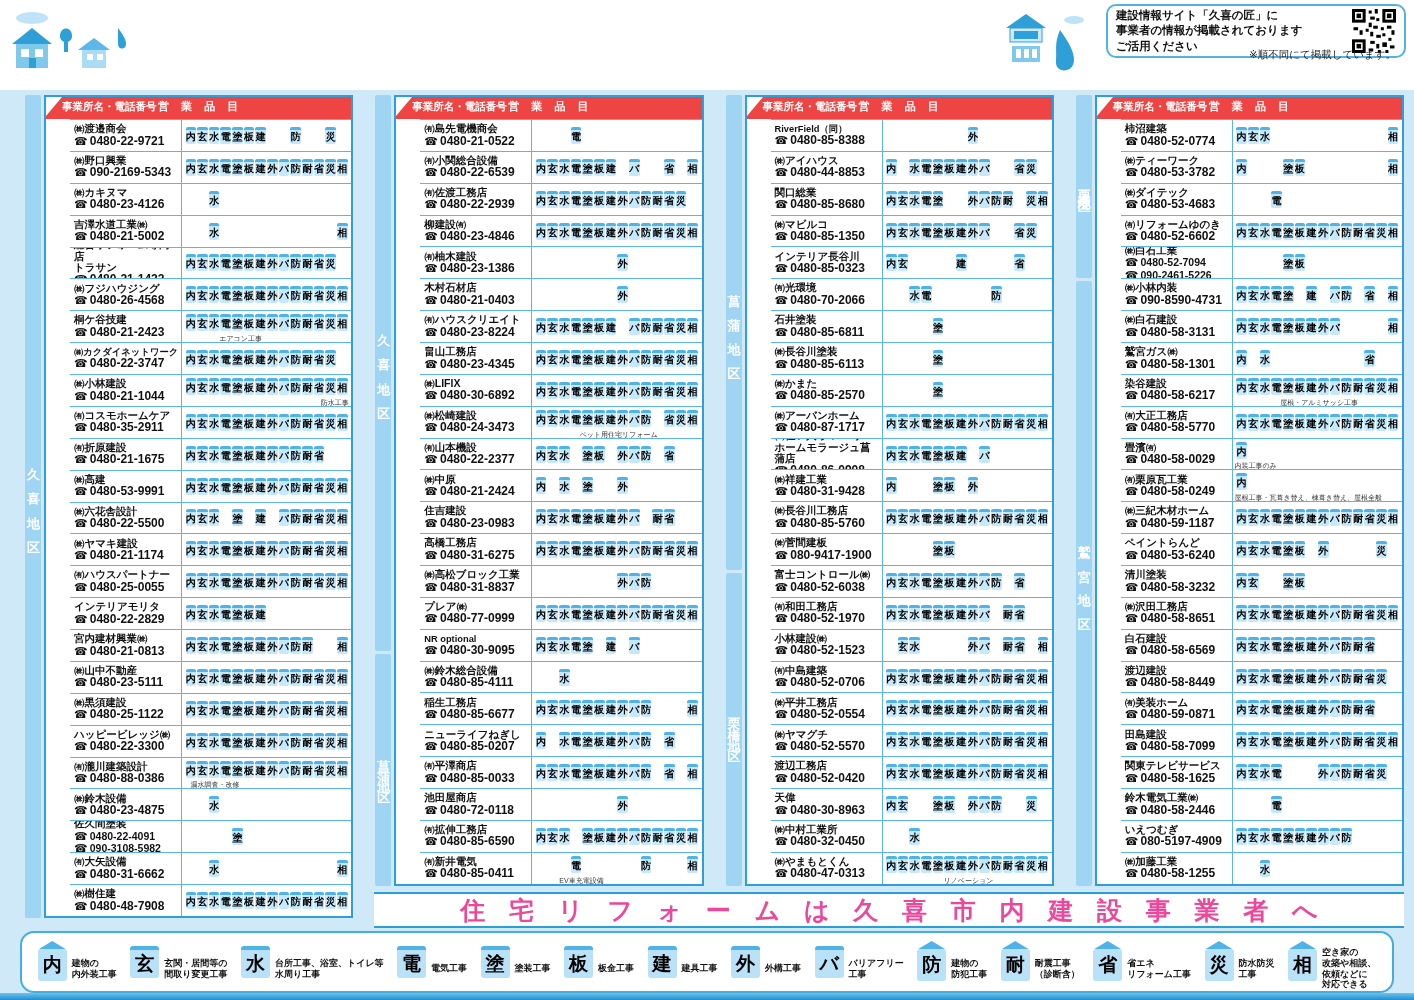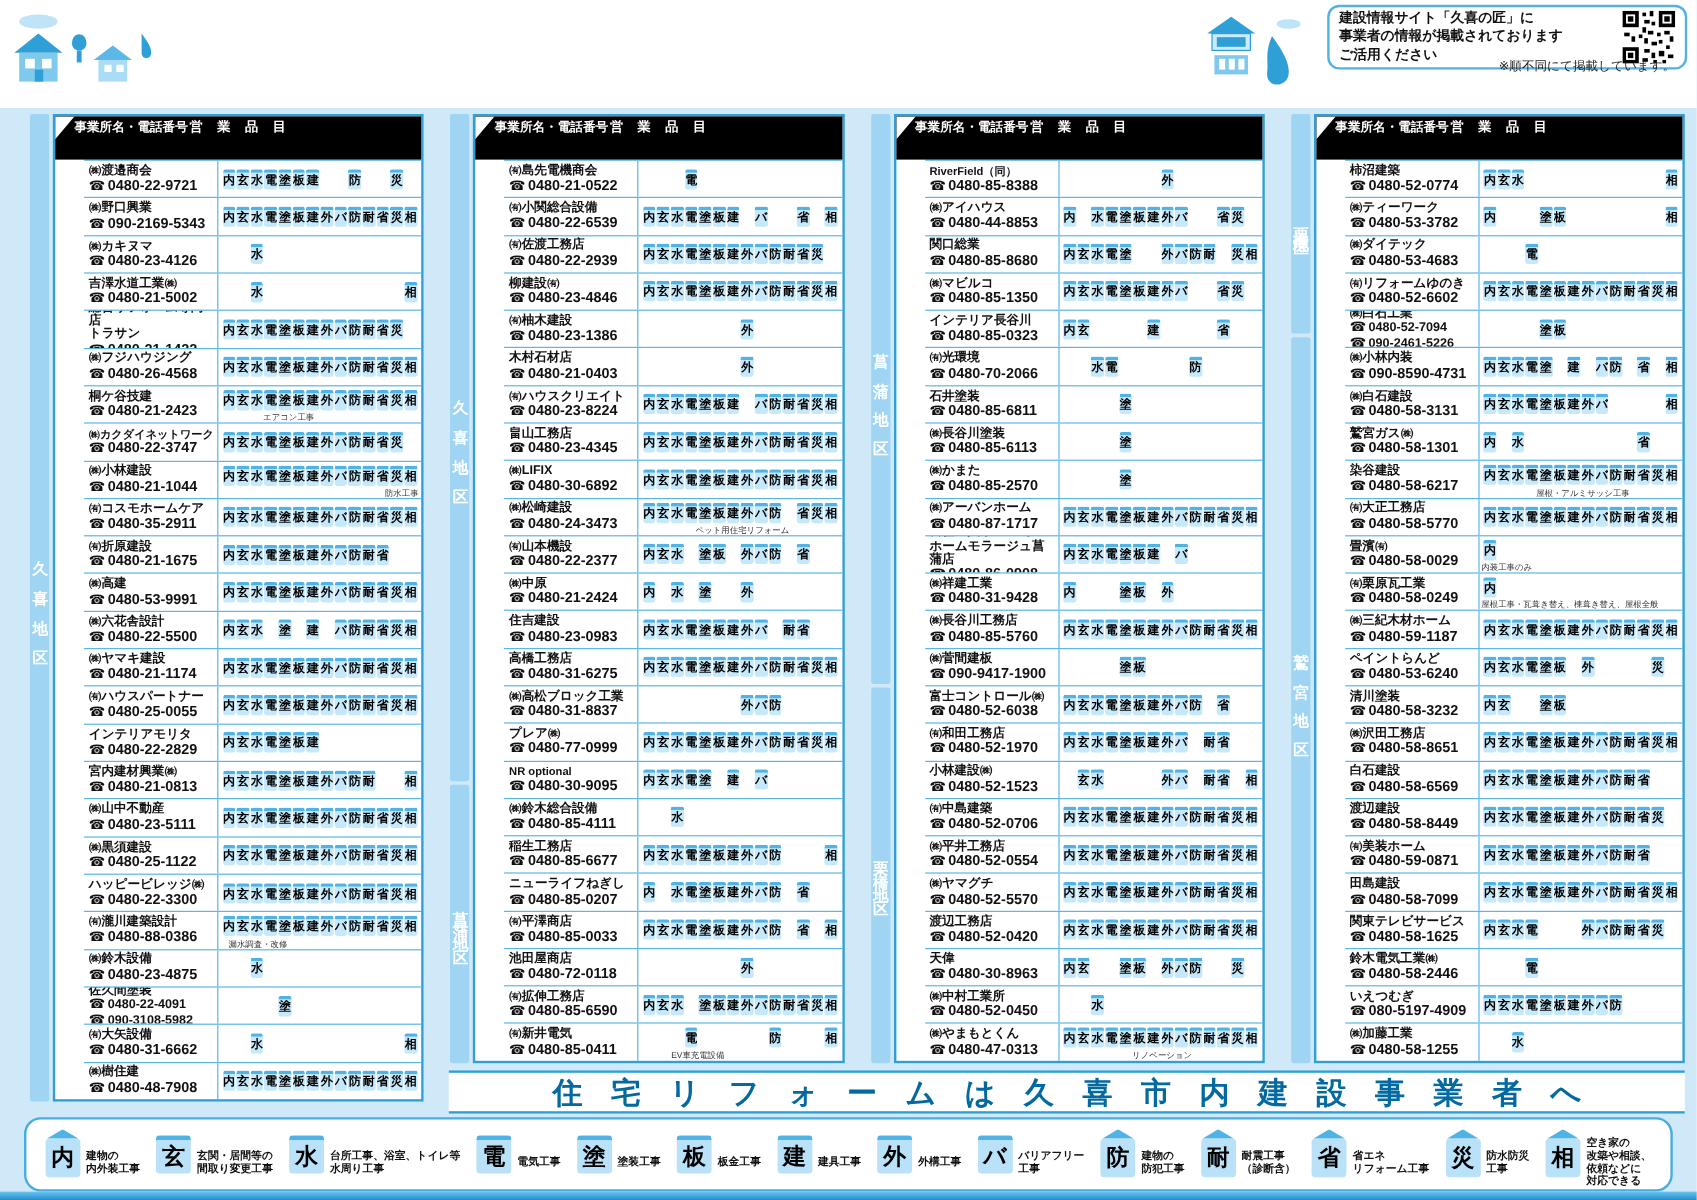--- a/index.html
+++ b/index.html
@@ -26,21 +26,21 @@
   .tables{position:absolute;left:25px;top:95px;right:10px;display:flex;gap:22px;}
   .colgroup{flex:1;display:flex;gap:3px;min-width:0;}
   .strip{width:16px;display:flex;flex-direction:column;gap:3px;flex:0 0 auto;}
   .strip-seg{background:#9fd5f2;display:flex;align-items:center;justify-content:center;border-radius:2px;}
   .strip-label{writing-mode:vertical-rl;text-orientation:upright;color:#ffffff;font-weight:bold;font-size:13px;}
   .ls-big{letter-spacing:1.9em;}
   .ls-mid{letter-spacing:0.85em;}
   .ls-sml{letter-spacing:0.28em;}
   .btable{flex:1;min-width:0;background:#fff;border:2px solid #2f9fd8;box-sizing:border-box;
           display:flex;flex-direction:column;position:relative;}
-  .thead{height:36px;flex:0 0 auto;background:#000000;display:flex;position:relative;overflow:hidden;}
+  .thead{height:22px;flex:0 0 auto;background:#ef4444;display:flex;position:relative;overflow:hidden;}
   .thead:before{content:"";position:absolute;left:0;top:0;width:0;height:0;
                 border-top:19px solid #ffffff;border-right:16px solid transparent;}
   .th-name{width:112px;flex:0 0 auto;color:#fff;font-weight:bold;font-size:10.5px;line-height:18px;
            padding-left:16px;box-sizing:border-box;white-space:nowrap;}
   .th-items{flex:1;color:#fff;font-weight:bold;font-size:11px;line-height:18px;text-align:left;letter-spacing:1.1em;}
   .tbody{flex:1;display:flex;flex-direction:column;padding-left:24px;}
   .brow{flex:1;display:flex;border-top:1px solid #5ab6e8;min-height:0;}
   .cell-name{width:112px;flex:0 0 auto;border-right:1px solid #5ab6e8;box-sizing:border-box;
              padding:1px 2px 1px 4px;display:flex;flex-direction:column;justify-content:center;overflow:hidden;}
   .bname{font-size:10.5px;font-weight:bold;color:#111;line-height:1.08;white-space:pre-line;}
@@ -52,21 +52,21 @@
   .cell-icons.has-note{align-items:flex-start;padding-top:3px;}
   .slot{flex:1;height:17px;margin:0 0.5px;}
   .slot.on{background:#c5e8fb;border-top:3px solid #4fb3e7;border-radius:2px;height:14px;
            font-size:10px;font-weight:bold;color:#000;text-align:center;line-height:14px;overflow:hidden;}
   .row-note{position:absolute;bottom:0;font-size:7px;color:#333;white-space:nowrap;line-height:1;}
 
   
   .banner{position:absolute;left:374px;right:10px;top:892px;height:36px;background:#fff;
           border-top:2.5px solid #2aa0d8;border-bottom:2.5px solid #2aa0d8;box-sizing:border-box;
           display:flex;align-items:center;justify-content:center;}
-  .banner span{font-size:25px;font-weight:900;color:#0369a1;letter-spacing:0.95em;white-space:nowrap;text-indent:0.95em;}
+  .banner span{font-size:25px;font-weight:900;color:#ec4899;letter-spacing:0.95em;white-space:nowrap;text-indent:0.95em;}
 
   
   .legend{position:absolute;left:20px;right:20px;top:931px;height:62px;background:#fff;
           border:2.5px solid #45aede;border-radius:14px;box-sizing:border-box;
           display:flex;align-items:center;padding:0 12px;gap:6px;}
   .lg-entry{display:flex;align-items:center;gap:5px;flex:1 1 auto;justify-content:center;}
   .lg-tile{width:29px;height:32px;background:#b9e1f8;border-radius:3px;flex:0 0 auto;position:relative;
            display:flex;align-items:center;justify-content:center;font-size:19px;font-weight:900;color:#000;
            border-top:4px solid #4fb3e7;box-sizing:border-box;}
   .lg-tile.house{border-top:none;margin-top:6px;}
@@ -1581,21 +1581,21 @@
                 <span class="slot on">防</span>
                 <span class="slot on">耐</span>
                 <span class="slot on">省</span>
                 <span class="slot on">災</span>
                 <span class="slot on">相</span>
               </div>
             </div>
             <div class="brow">
               <div class="cell-name">
                 <div class="bname">㈱菅間建板</div>
-                <div class="bphone"><span class="tel-icon">☎</span><span>090-9417-1900</span></div>
+                <div class="bphone"><span class="tel-icon">☎</span><span>080-9417-1900</span></div>
               </div>
               <div class="cell-icons">
                 <span class="slot"></span>
                 <span class="slot"></span>
                 <span class="slot"></span>
                 <span class="slot"></span>
                 <span class="slot on">塗</span>
                 <span class="slot on">板</span>
                 <span class="slot"></span>
                 <span class="slot"></span>
@@ -1779,21 +1779,21 @@
                 <span class="slot on">防</span>
                 <span class="slot"></span>
                 <span class="slot"></span>
                 <span class="slot on">災</span>
                 <span class="slot"></span>
               </div>
             </div>
             <div class="brow">
               <div class="cell-name">
                 <div class="bname">㈱中村工業所</div>
-                <div class="bphone"><span class="tel-icon">☎</span><span>0480-52-0450</span></div>
+                <div class="bphone"><span class="tel-icon">☎</span><span>0480-32-0450</span></div>
               </div>
               <div class="cell-icons">
                 <span class="slot"></span>
                 <span class="slot"></span>
                 <span class="slot on">水</span>
                 <span class="slot"></span>
                 <span class="slot"></span>
                 <span class="slot"></span>
                 <span class="slot"></span>
                 <span class="slot"></span>

